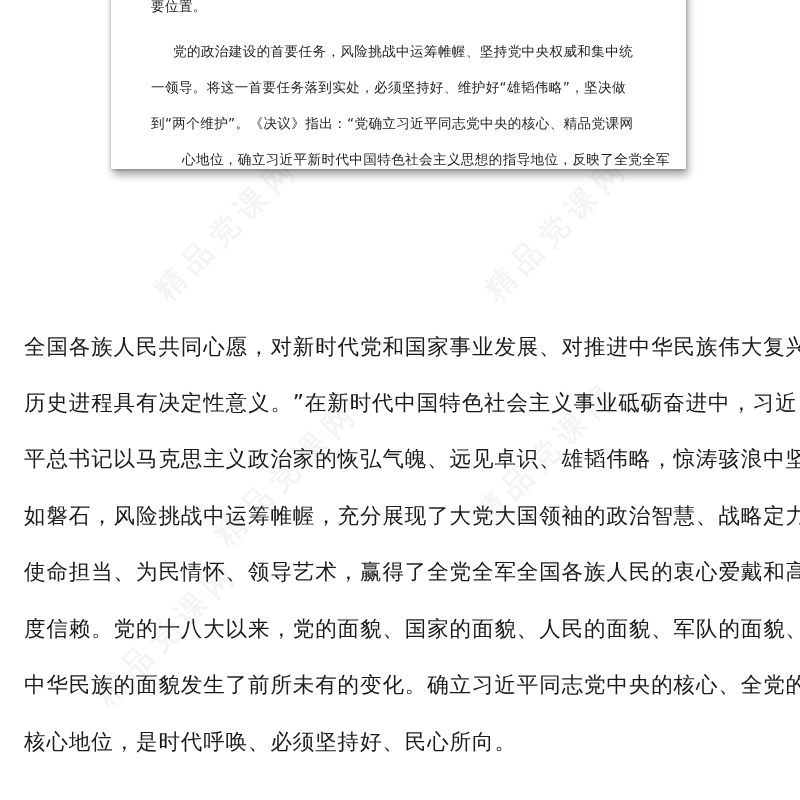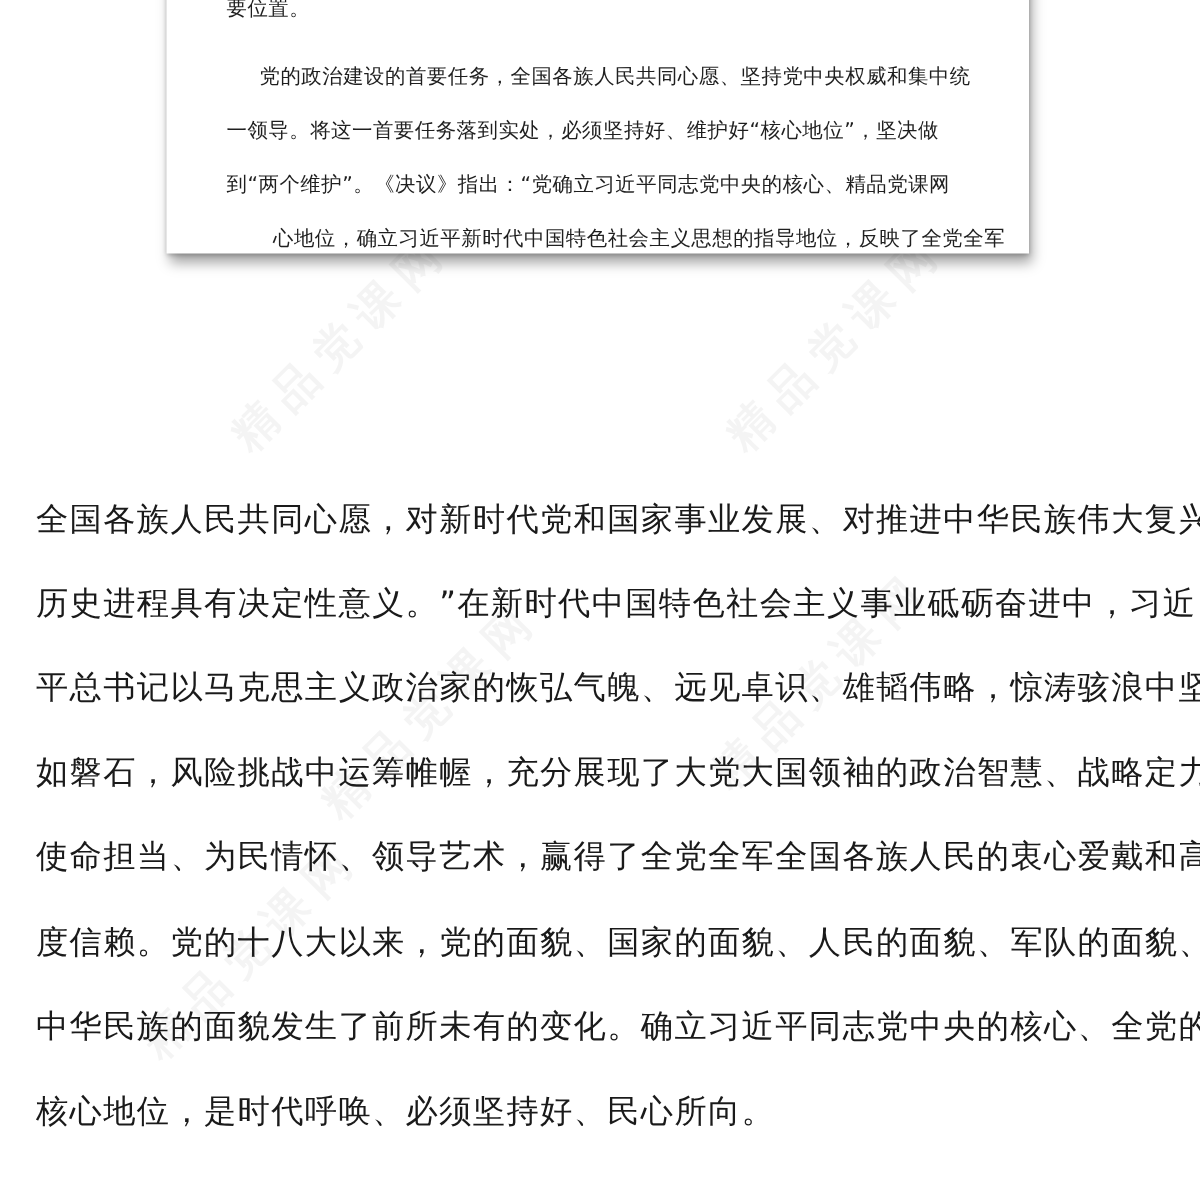--- a/index.html
+++ b/index.html
@@ -70,22 +70,22 @@
 <body>
 
 <div class="watermark" style="left:160px; top:275px;">精品党课网</div>
 <div class="watermark" style="left:490px; top:275px;">精品党课网</div>
 <div class="watermark" style="left:220px; top:520px;">精品党课网</div>
 <div class="watermark" style="left:480px; top:500px;">精品党课网</div>
 <div class="watermark" style="left:100px; top:680px;">精品党课网</div>
 
 <div class="doc-card">
   <div class="doc-line" style="top:17px;">要位置。</div>
-  <div class="doc-line indent" style="top:62px;">党的政治建设的首要任务，全国各族人民共同心愿、坚持党中央权威和集中统</div>
-  <div class="doc-line" style="top:98px;">一领导。将这一首要任务落到实处，必须坚持好、维护好“核心地位”，坚决做</div>
+  <div class="doc-line indent" style="top:62px;">党的政治建设的首要任务，风险挑战中运筹帷幄、坚持党中央权威和集中统</div>
+  <div class="doc-line" style="top:98px;">一领导。将这一首要任务落到实处，必须坚持好、维护好“雄韬伟略”，坚决做</div>
   <div class="doc-line" style="top:134px;">到“两个维护”。《决议》指出：“党确立习近平同志党中央的核心、精品党课网</div>
   <div class="doc-line" style="top:170px;margin-left:31px;">心地位，确立习近平新时代中国特色社会主义思想的指导地位，反映了全党全军</div>
 </div>
 
 <div class="main-text" style="top:0;">
   <div class="main-line" style="top:333px;">全国各族人民共同心愿，对新时代党和国家事业发展、对推进中华民族伟大复兴</div>
   <div class="main-line" style="top:389px;">历史进程具有决定性意义。”在新时代中国特色社会主义事业砥砺奋进中，习近</div>
   <div class="main-line" style="top:445px;">平总书记以马克思主义政治家的恢弘气魄、远见卓识、雄韬伟略，惊涛骇浪中坚</div>
   <div class="main-line" style="top:502px;">如磐石，风险挑战中运筹帷幄，充分展现了大党大国领袖的政治智慧、战略定力、</div>
   <div class="main-line" style="top:558px;">使命担当、为民情怀、领导艺术，赢得了全党全军全国各族人民的衷心爱戴和高</div>

